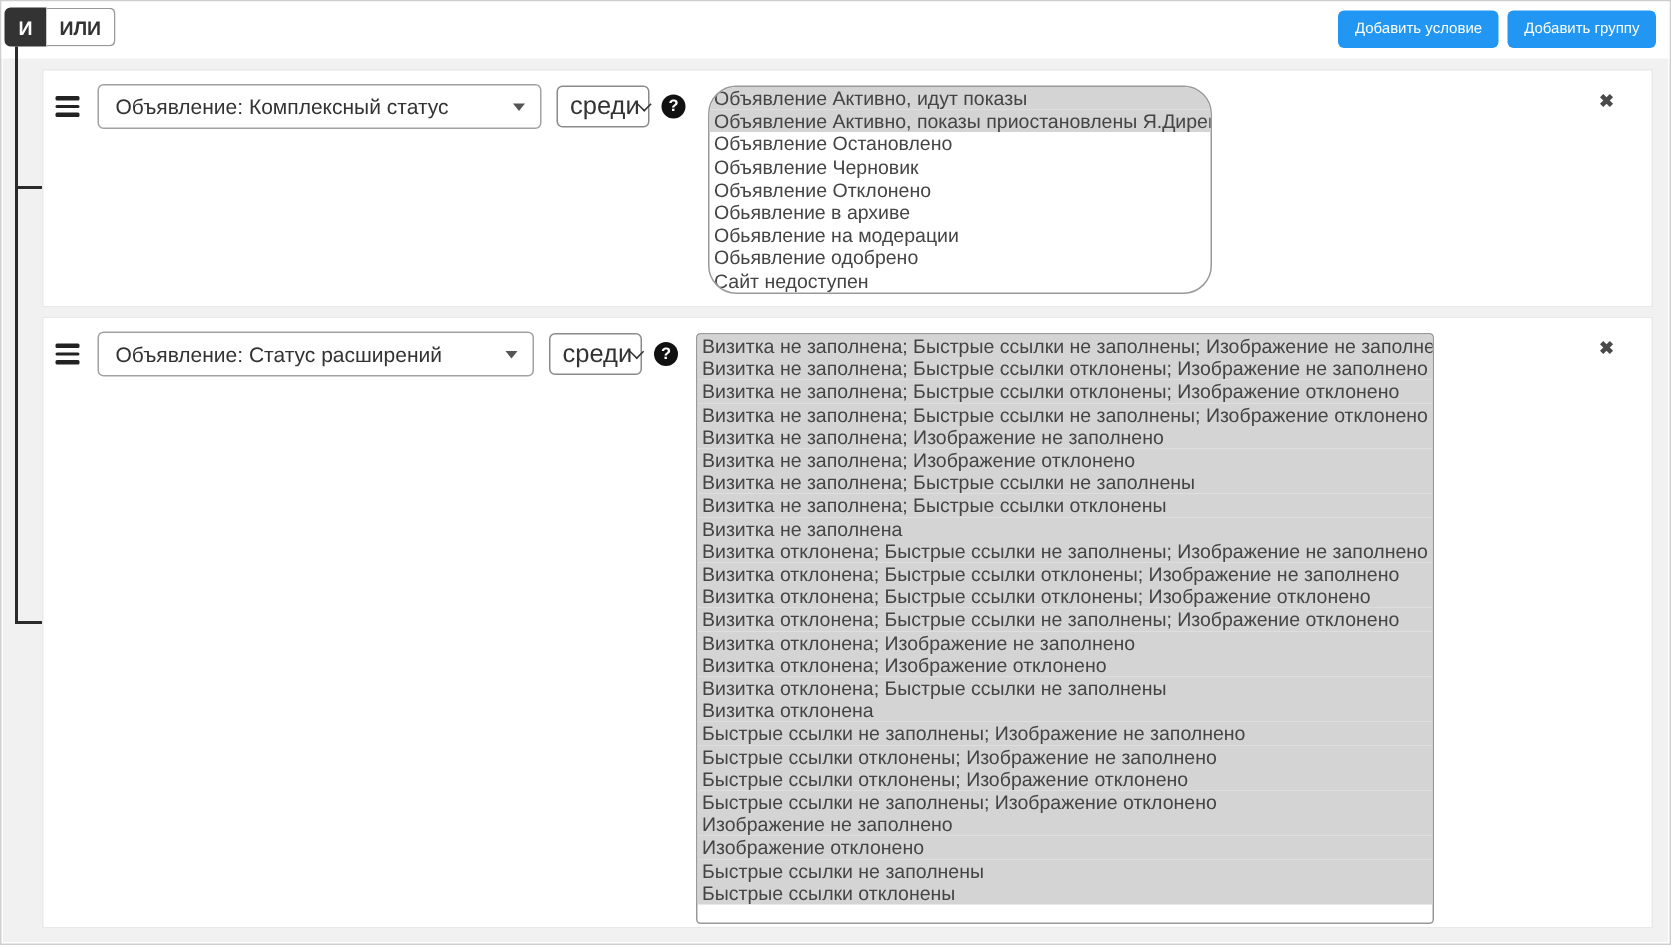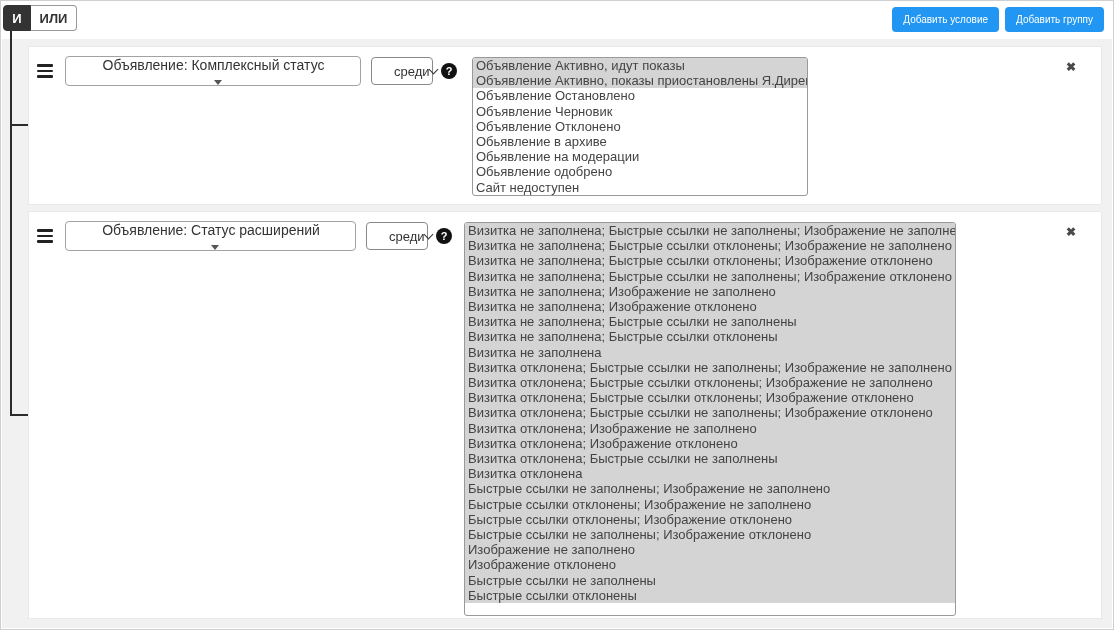--- a/index.html
+++ b/index.html
@@ -71,51 +71,50 @@
     width:16px;margin-top:8px;display:flex;flex-direction:column;gap:3px;
     cursor:grab;
   }
   .hamburger span{display:block;width:16px;height:2.5px;background:#222;border-radius:1px;}
   
   .field-select{
     height:30px;border:1px solid #a2a2a2;border-radius:4px;background:#fff;
     display:flex;align-items:center;justify-content:space-between;
     padding:0 10px 0 11px;font-size:14px;color:#333;cursor:pointer;
     margin-left:12px;
-    flex-direction:column;
   }
   .rule-1 .field-select{width:296px;}
   .rule-2 .field-select{width:291px;}
   .caret-down{
     width:0;height:0;border-left:4px solid transparent;border-right:4px solid transparent;
     border-top:5px solid #555;margin-left:8px;flex:0 0 auto;
   }
   
   .op-select{
     width:62px;height:28px;margin-left:10px;margin-top:1px;
     border:1px solid #8a8a8a;border-radius:4px;background:#fff;
     display:flex;align-items:center;justify-content:space-between;
-    padding:0 22px;font-size:13px;color:#333;cursor:pointer;
+    padding:0 8px;font-size:17px;color:#333;cursor:pointer;
   }
   .chev{
     width:7px;height:7px;border-right:1.8px solid #333;border-bottom:1.8px solid #333;
     transform:rotate(45deg);margin-top:-4px;flex:0 0 auto;
   }
   
   .help{
     width:16px;height:16px;border-radius:50%;background:#111;color:#fff;
     font-size:11px;font-weight:bold;display:flex;align-items:center;justify-content:center;
     margin-left:8px;margin-top:7px;cursor:pointer;flex:0 0 auto;
   }
   
   .listbox{
     border:1px solid #999;border-radius:3px;background:#fff;
     overflow:hidden;margin-top:1px;
   }
-  .rule-1 .listbox{width:336px;height:139px;margin-left:15px;}
+  .rule-1 .listbox{width:336px;height:139px;margin-left:15px;border-radius:19px;}
   .rule-2 .listbox{width:492px;height:394px;margin-left:12px;}
   .option{
     font-size:13px;line-height:15.2px;color:#444;
     padding:0 3px;white-space:nowrap;cursor:default;
   }
   .option.selected{background:#d4d4d4;}
   
   .close-x{
     position:absolute;top:13px;right:25px;
     font-size:12px;font-weight:bold;color:#4a4a4a;cursor:pointer;line-height:14px;

